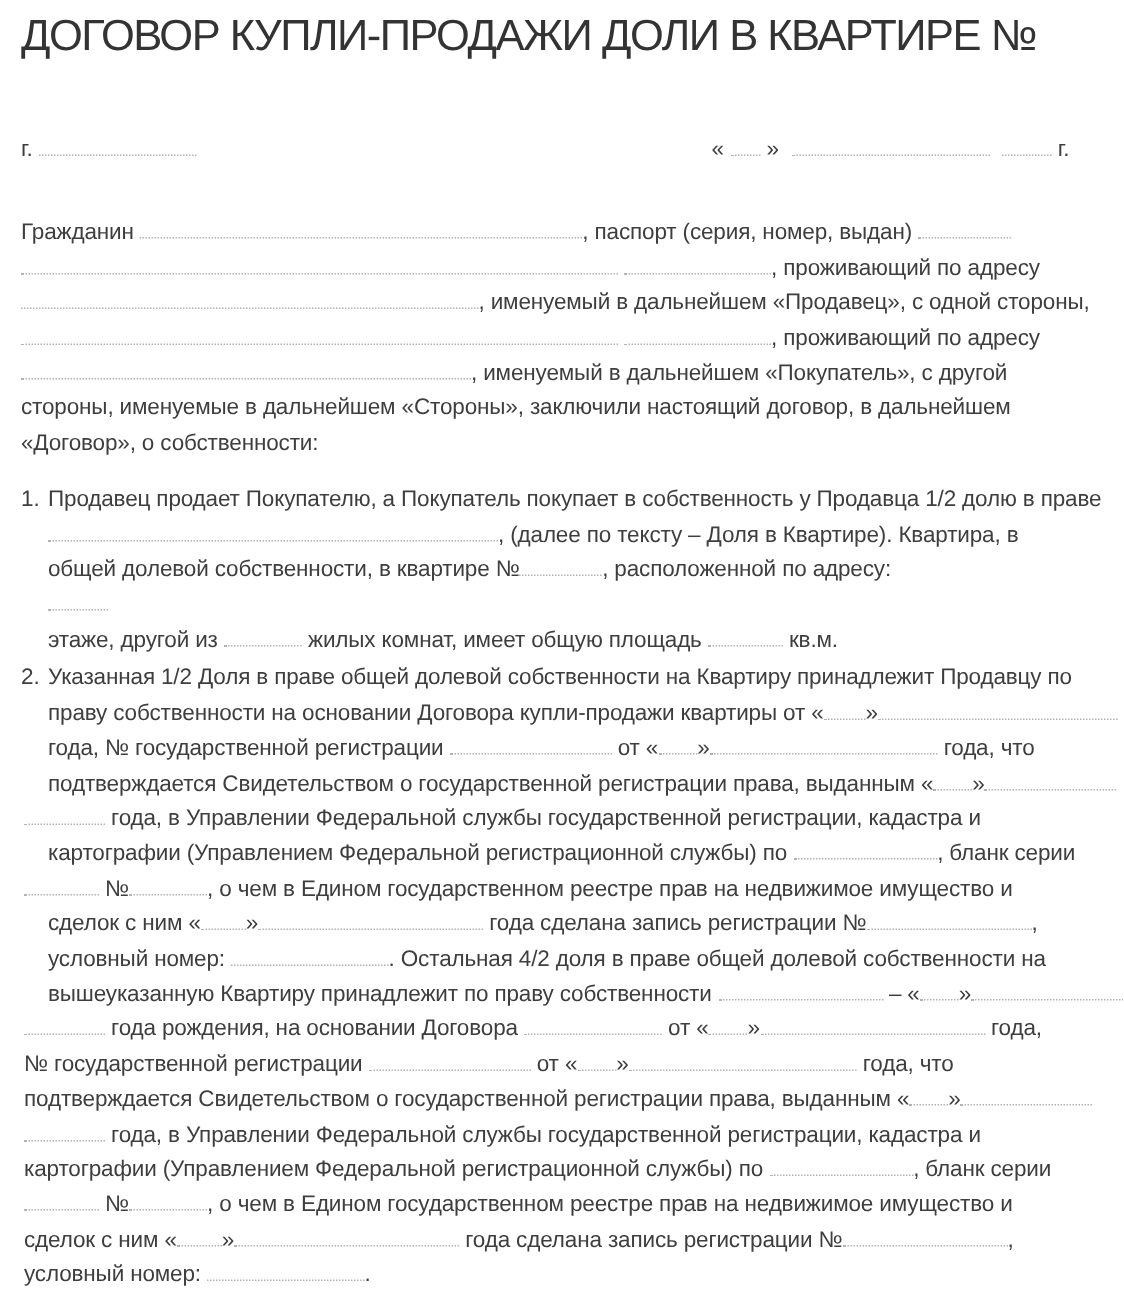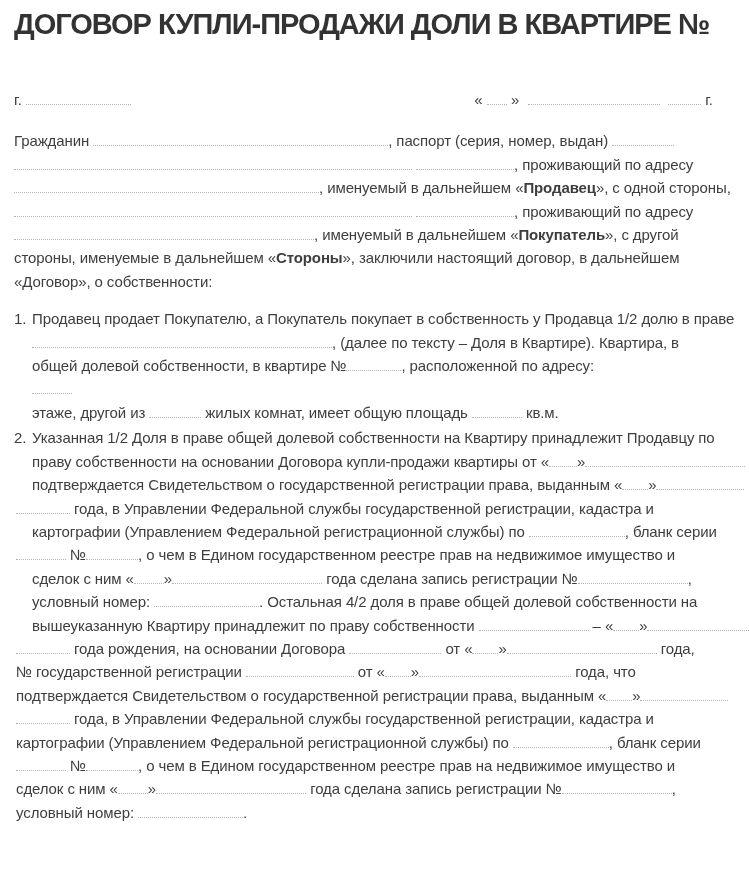--- a/index.html
+++ b/index.html
@@ -10,44 +10,44 @@
     box-sizing: border-box;
     padding: 6px 14px 0 14px;
     background: #ffffff;
     overflow: hidden;
     font-family: "Liberation Sans", "DejaVu Sans", sans-serif;
     color: var(--text-color, #3e3e3e);
   }
   .doc-title {
     margin: 0;
     font-size: 29px;
-    font-weight: 700;
+    font-weight: 400;
     letter-spacing: -1px;
     line-height: 36px;
     color: #333333;
     white-space: nowrap;
   }
   .dateline {
     display: flex;
     justify-content: space-between;
     margin-top: 46px;
     font-size: 15px;
     line-height: 23.4px;
     white-space: pre;
   }
   .dateline .right { margin-right: 22px; }
-  .para { margin-top: 18px; }
+  .para { margin-top: 32px; }
   .line {
     font-size: 15px;
     line-height: 23.4px;
     letter-spacing: -0.1px;
     white-space: pre;
   }
   .line .run { white-space: pre; }
-  .line .term { font-weight: 700; white-space: pre; }
+  .line .term { font-weight: 400; white-space: pre; }
   .blank {
     display: inline-block;
     height: 13px;
     border-bottom: 1.6px dotted var(--dot-color, #b3b3b3);
   }
   .item { display: flex; align-items: flex-start; }
   .item-1 { margin-top: 14px; }
   .item-2 { margin-top: 2px; }
   .num {
     flex: 0 0 18px;
@@ -88,20 +88,21 @@
           <div class="line"><span class="run">общей долевой собственности, в квартире №</span><span class="blank" style="width: 55px;"></span><span class="run">, расположенной по адресу:</span></div>
           <div class="line"><span class="blank" style="width: 40px;"></span></div>
           <div class="line"><span class="run">этаже, другой из </span><span class="blank" style="width: 52px;"></span><span class="run"> жилых комнат, имеет общую площадь </span><span class="blank" style="width: 50px;"></span><span class="run"> кв.м.</span></div>
         </div>
       </div>
       <div class="item item-2">
         <span class="num">2.</span>
         <div class="item-lines">
           <div class="line"><span class="run">Указанная 1/2 Доля в праве общей долевой собственности на Квартиру принадлежит Продавцу по</span></div>
           <div class="line"><span class="run">праву собственности на основании Договора купли-продажи квартиры от «</span><span class="blank" style="width: 28px;"></span><span class="run">»</span><span class="blank" style="width: 160px;"></span></div>
+          <div class="line"><span class="run">года, № государственной регистрации </span><span class="blank" style="width: 108px;"></span><span class="run"> от «</span><span class="blank" style="width: 26px;"></span><span class="run">»</span><span class="blank" style="width: 152px;"></span><span class="run"> года, что</span></div>
           <div class="line"><span class="run">подтверждается Свидетельством о государственной регистрации права, выданным «</span><span class="blank" style="width: 26px;"></span><span class="run">»</span><span class="blank" style="width: 88px;"></span></div>
           <div class="line out"><span class="blank" style="width: 54px;"></span><span class="run"> года, в Управлении Федеральной службы государственной регистрации, кадастра и</span></div>
           <div class="line"><span class="run">картографии (Управлением Федеральной регистрационной службы) по </span><span class="blank" style="width: 96px;"></span><span class="run">, бланк серии</span></div>
           <div class="line out"><span class="blank" style="width: 50px;"></span><span class="run"> №</span><span class="blank" style="width: 52px;"></span><span class="run">, о чем в Едином государственном реестре прав на недвижимое имущество и</span></div>
           <div class="line"><span class="run">сделок с ним «</span><span class="blank" style="width: 30px;"></span><span class="run">»</span><span class="blank" style="width: 150px;"></span><span class="run"> года сделана запись регистрации №</span><span class="blank" style="width: 110px;"></span><span class="run">,</span></div>
           <div class="line"><span class="run">условный номер: </span><span class="blank" style="width: 105px;"></span><span class="run">. Остальная 4/2 доля в праве общей долевой собственности на</span></div>
           <div class="line"><span class="run">вышеуказанную Квартиру принадлежит по праву собственности </span><span class="blank" style="width: 110px;"></span><span class="run"> – «</span><span class="blank" style="width: 26px;"></span><span class="run">»</span><span class="blank" style="width: 110px;"></span></div>
           <div class="line out"><span class="blank" style="width: 54px;"></span><span class="run"> года рождения, на основании Договора </span><span class="blank" style="width: 92px;"></span><span class="run"> от «</span><span class="blank" style="width: 26px;"></span><span class="run">»</span><span class="blank" style="width: 150px;"></span><span class="run"> года,</span></div>
           <div class="line out"><span class="run">№ государственной регистрации </span><span class="blank" style="width: 108px;"></span><span class="run"> от «</span><span class="blank" style="width: 26px;"></span><span class="run">»</span><span class="blank" style="width: 152px;"></span><span class="run"> года, что</span></div>
           <div class="line out"><span class="run">подтверждается Свидетельством о государственной регистрации права, выданным «</span><span class="blank" style="width: 26px;"></span><span class="run">»</span><span class="blank" style="width: 88px;"></span></div>

